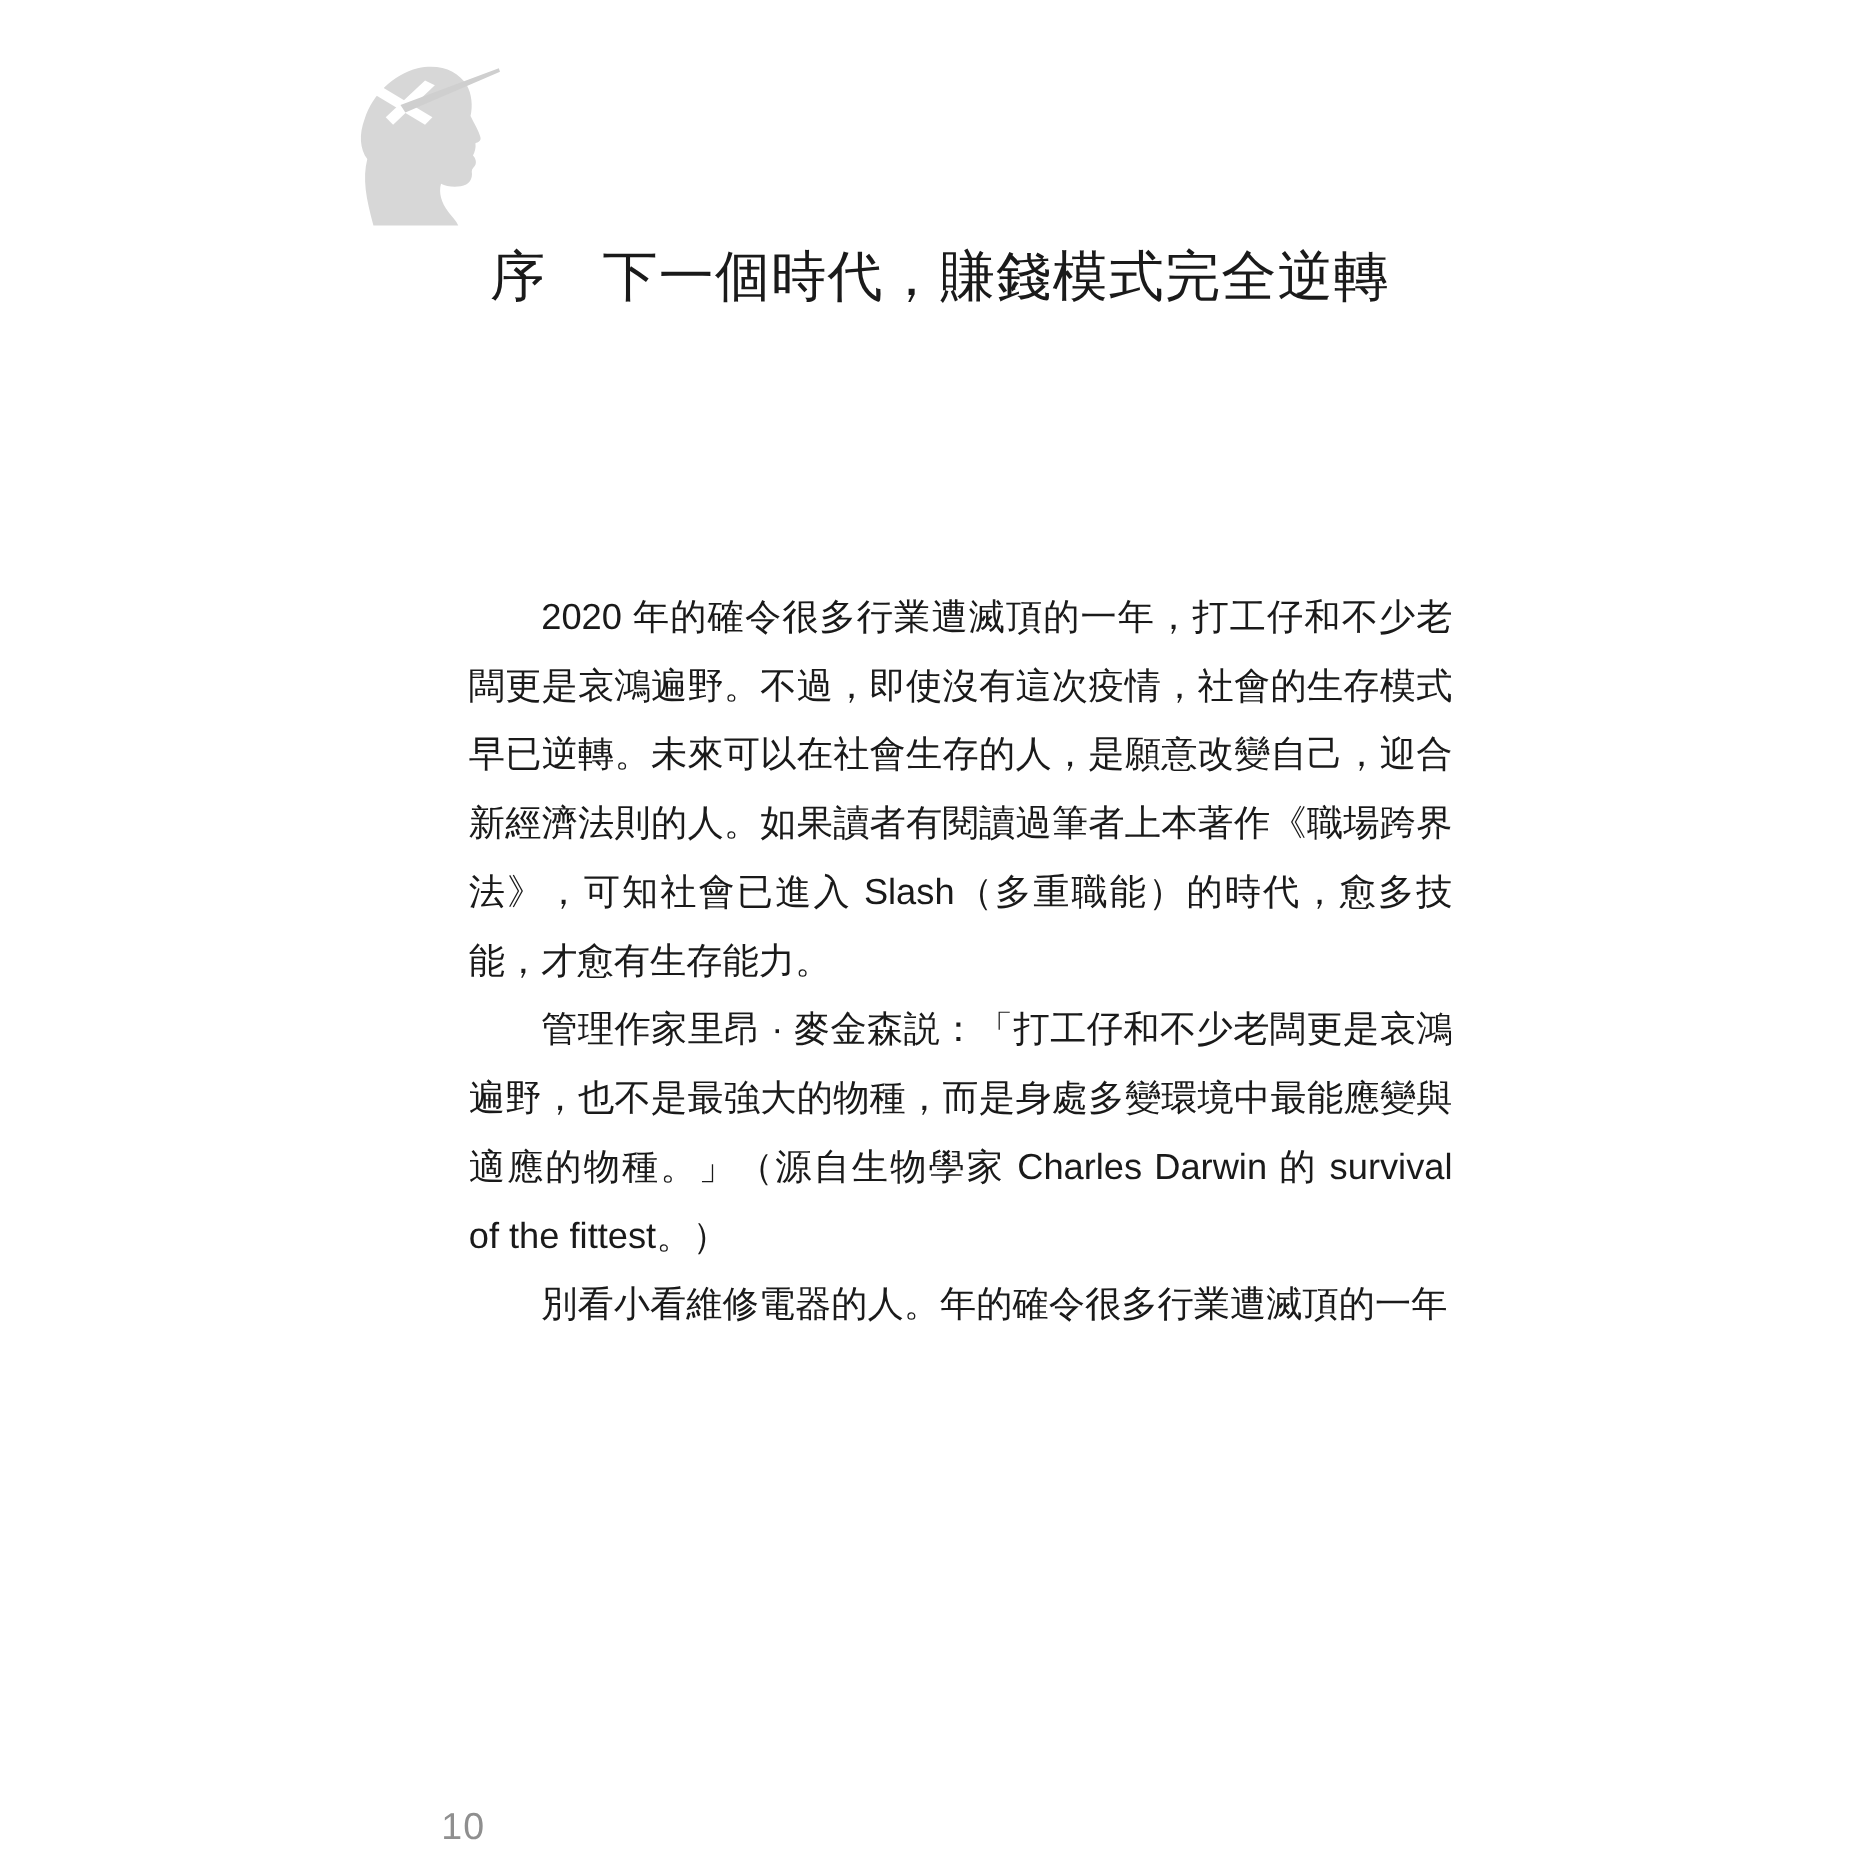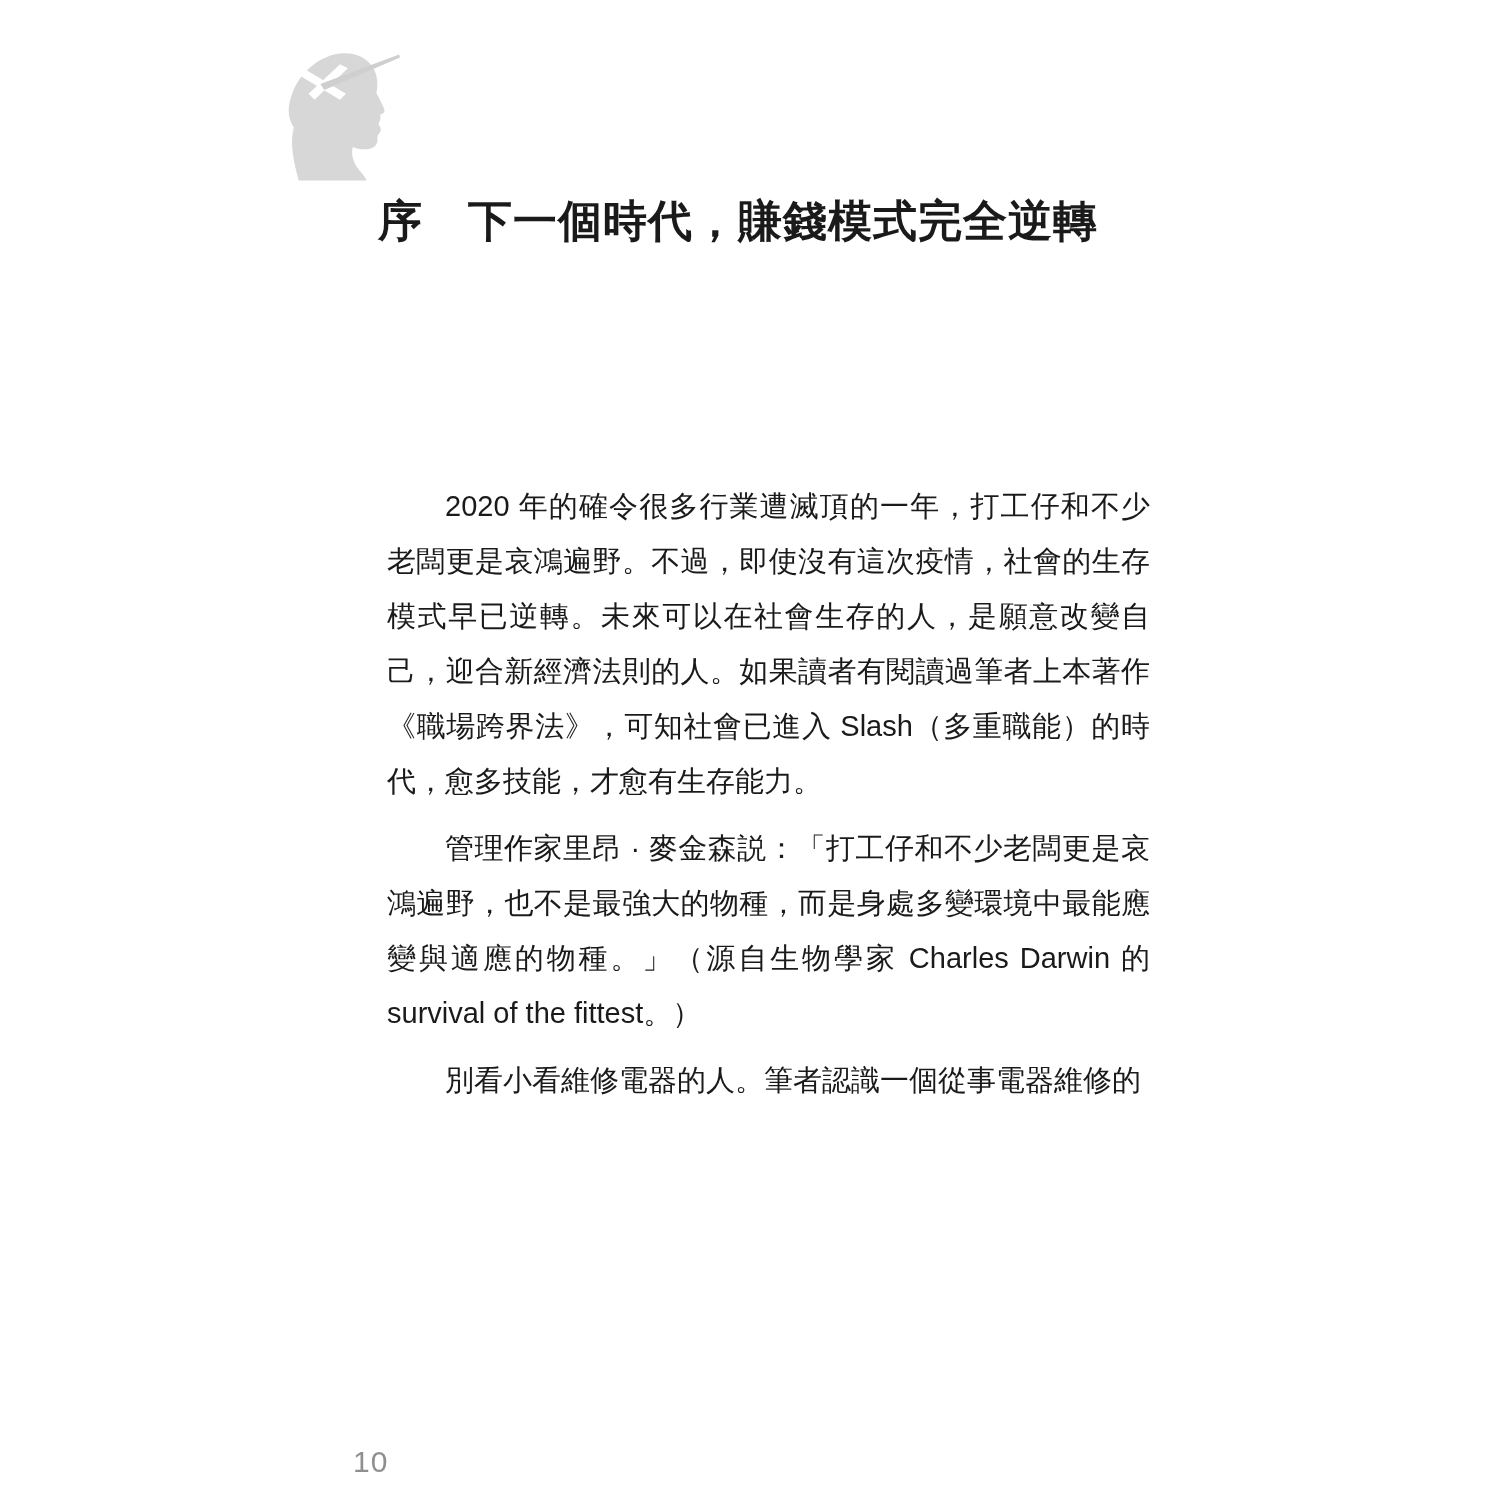--- a/index.html
+++ b/index.html
@@ -17,43 +17,43 @@
   }
   .logo {
     position: absolute;
     left: 283px;
     top: 48px;
     width: 118px;
     height: 134px;
   }
   .title {
     position: absolute;
-    left: 378px;
+    left: 392px;
     top: 192px;
     width: 790px;
     font-size: 44px;
-    font-weight: 700;
+    font-weight: 400;
     letter-spacing: 1px;
     color: #1a1a1a;
     white-space: nowrap;
   }
   .body-text {
     position: absolute;
     left: 375px;
     top: 467px;
     width: 787px;
     font-size: 29px;
     line-height: 55px;
     color: #1a1a1a;
     text-align: justify;
     text-justify: inter-ideograph;
   }
   .body-text p {
     text-indent: 2em;
-    margin: 12px;
+    margin: 0;
   }
   .page-number {
     position: absolute;
     left: 353px;
     top: 1405px;
     font-size: 30px;
     color: #8f8f8f;
     letter-spacing: 1px;
     margin-top: 40px;
   }
@@ -88,18 +88,18 @@
       <path fill="#ffffff" d="M58,16 L66,20 L32,52 L26,46 Z"></path>
       <path fill="#cfcfcf" d="M38,36 L118,6 L119,9 L42,42 Z"></path>
     </svg>
   </div>
 
   <h1 class="title">序　下一個時代，賺錢模式完全逆轉</h1>
 
   <div class="body-text" id="paragraph-container">
       <p>2020 年的確令很多行業遭滅頂的一年，打工仔和不少老闆更是哀鴻遍野。不過，即使沒有這次疫情，社會的生存模式早已逆轉。未來可以在社會生存的人，是願意改變自己，迎合新經濟法則的人。如果讀者有閱讀過筆者上本著作《職場跨界法》，可知社會已進入 Slash（多重職能）的時代，愈多技能，才愈有生存能力。</p>
       <p>管理作家里昂 · 麥金森説：「打工仔和不少老闆更是哀鴻遍野，也不是最強大的物種，而是身處多變環境中最能應變與適應的物種。」（源自生物學家 Charles Darwin 的 survival of the fittest。）</p>
-      <p>別看小看維修電器的人。筆者認識一個從事電器維修的</p>
+      <p>別看小看維修電器的人。年的確令很多行業遭滅頂的一年</p>
     </div>
 
   <div class="page-number">10</div>
 
 </div>
 
 </body></html>

